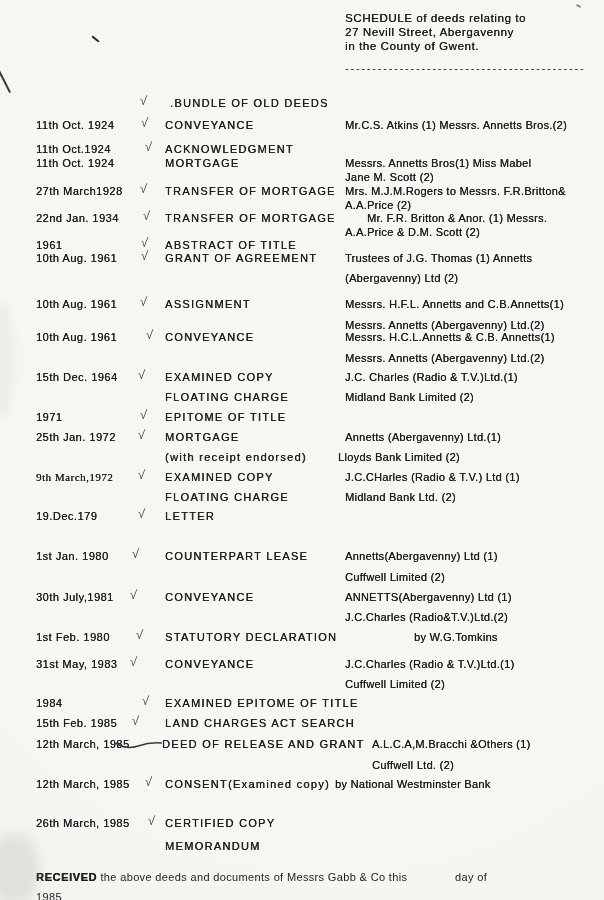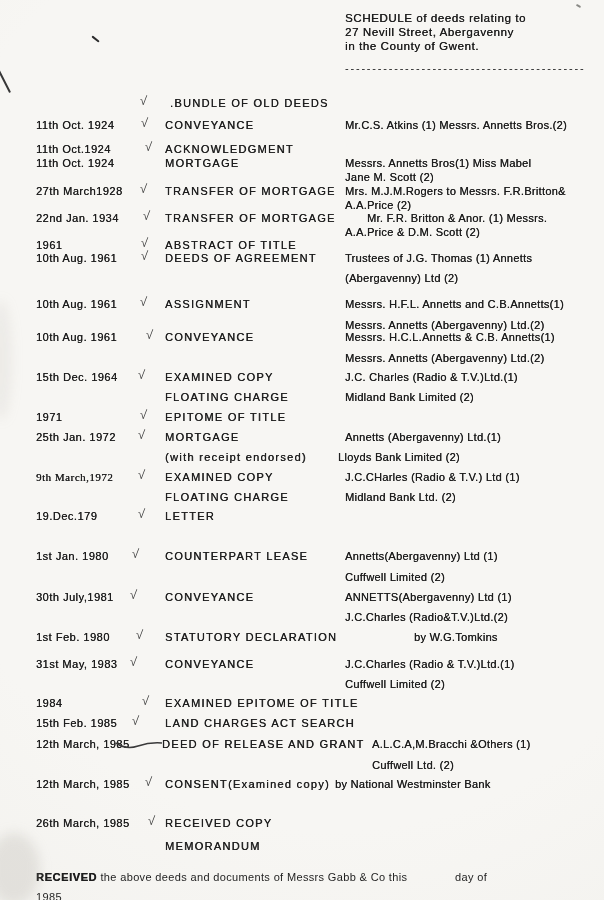--- a/index.html
+++ b/index.html
@@ -56,21 +56,21 @@
       <div class="abs date" style="left: 36px; top: 212px;">22nd Jan. 1934</div>
       <div class="tick" style="left: 143px; top: 209px;">√</div>
       <div class="abs type-line" style="left: 165px; top: 212px;">TRANSFER OF MORTGAGE</div>
       <div class="abs party-line" style="left: 345px; top: 212px; padding-left: 22px;">Mr. F.R. Britton &amp; Anor. (1) Messrs.</div>
       <div class="abs party-line" style="left: 345px; top: 226px;">A.A.Price &amp; D.M. Scott (2)</div>
       <div class="abs date" style="left: 36px; top: 239px;">1961</div>
       <div class="tick" style="left: 141px; top: 236px;">√</div>
       <div class="abs type-line" style="left: 165px; top: 239px;">ABSTRACT OF TITLE</div>
       <div class="abs date" style="left: 36px; top: 252px;">10th Aug. 1961</div>
       <div class="tick" style="left: 141px; top: 249px;">√</div>
-      <div class="abs type-line" style="left: 165px; top: 252px;">DEEDS OF AGREEMENT</div>
+      <div class="abs type-line" style="left: 165px; top: 252px;">GRANT OF AGREEMENT</div>
       <div class="abs party-line" style="left: 345px; top: 252px;">Trustees of J.G. Thomas (1) Annetts</div>
       <div class="abs party-line" style="left: 345px; top: 272px;">(Abergavenny) Ltd (2)</div>
       <div class="abs date" style="left: 36px; top: 298px;">10th Aug. 1961</div>
       <div class="tick" style="left: 140px; top: 295px;">√</div>
       <div class="abs type-line" style="left: 165px; top: 298px;">ASSIGNMENT</div>
       <div class="abs party-line" style="left: 345px; top: 298px;">Messrs. H.F.L. Annetts and C.B.Annetts(1)</div>
       <div class="abs party-line" style="left: 345px; top: 319px;">Messrs. Annetts (Abergavenny) Ltd.(2)</div>
       <div class="abs date" style="left: 36px; top: 331px;">10th Aug. 1961</div>
       <div class="tick" style="left: 146px; top: 328px;">√</div>
       <div class="abs type-line" style="left: 165px; top: 331px;">CONVEYANCE</div>
@@ -131,21 +131,21 @@
         </svg></div>
       <div class="abs type-line" style="left: 162px; top: 738px;">DEED OF RELEASE AND GRANT</div>
       <div class="abs party-line" style="left: 372px; top: 738px;">A.L.C.A,M.Bracchi &amp;Others (1)</div>
       <div class="abs party-line" style="left: 372px; top: 759px;">Cuffwell Ltd. (2)</div>
       <div class="abs date" style="left: 36px; top: 778px;">12th March, 1985</div>
       <div class="tick" style="left: 145px; top: 775px;">√</div>
       <div class="abs type-line" style="left: 165px; top: 778px;">CONSENT(Examined copy)</div>
       <div class="abs party-line" style="left: 335px; top: 778px;">by National Westminster Bank</div>
       <div class="abs date" style="left: 36px; top: 817px;">26th March, 1985</div>
       <div class="tick" style="left: 148px; top: 814px;">√</div>
-      <div class="abs type-line" style="left: 165px; top: 817px;">RECEIVED COPY</div>
+      <div class="abs type-line" style="left: 165px; top: 817px;">CERTIFIED COPY</div>
       <div class="abs type-line" style="left: 165px; top: 840px;">MEMORANDUM</div>
     </div>
 
   <div>
     <div class="abs received" style="left:36px;top:871px"><b>RECEIVED</b><span> the above deeds and documents of Messrs Gabb &amp; Co this</span></div>
     <div class="abs received" style="left:455px;top:871px">day of</div>
     <div class="abs received" style="left:36px;top:891px">1985</div>
   </div>
 
   <div class="pen-mark" style="left:91px;top:38px;width:9px;height:2.2px;transform:rotate(38deg)"></div>

